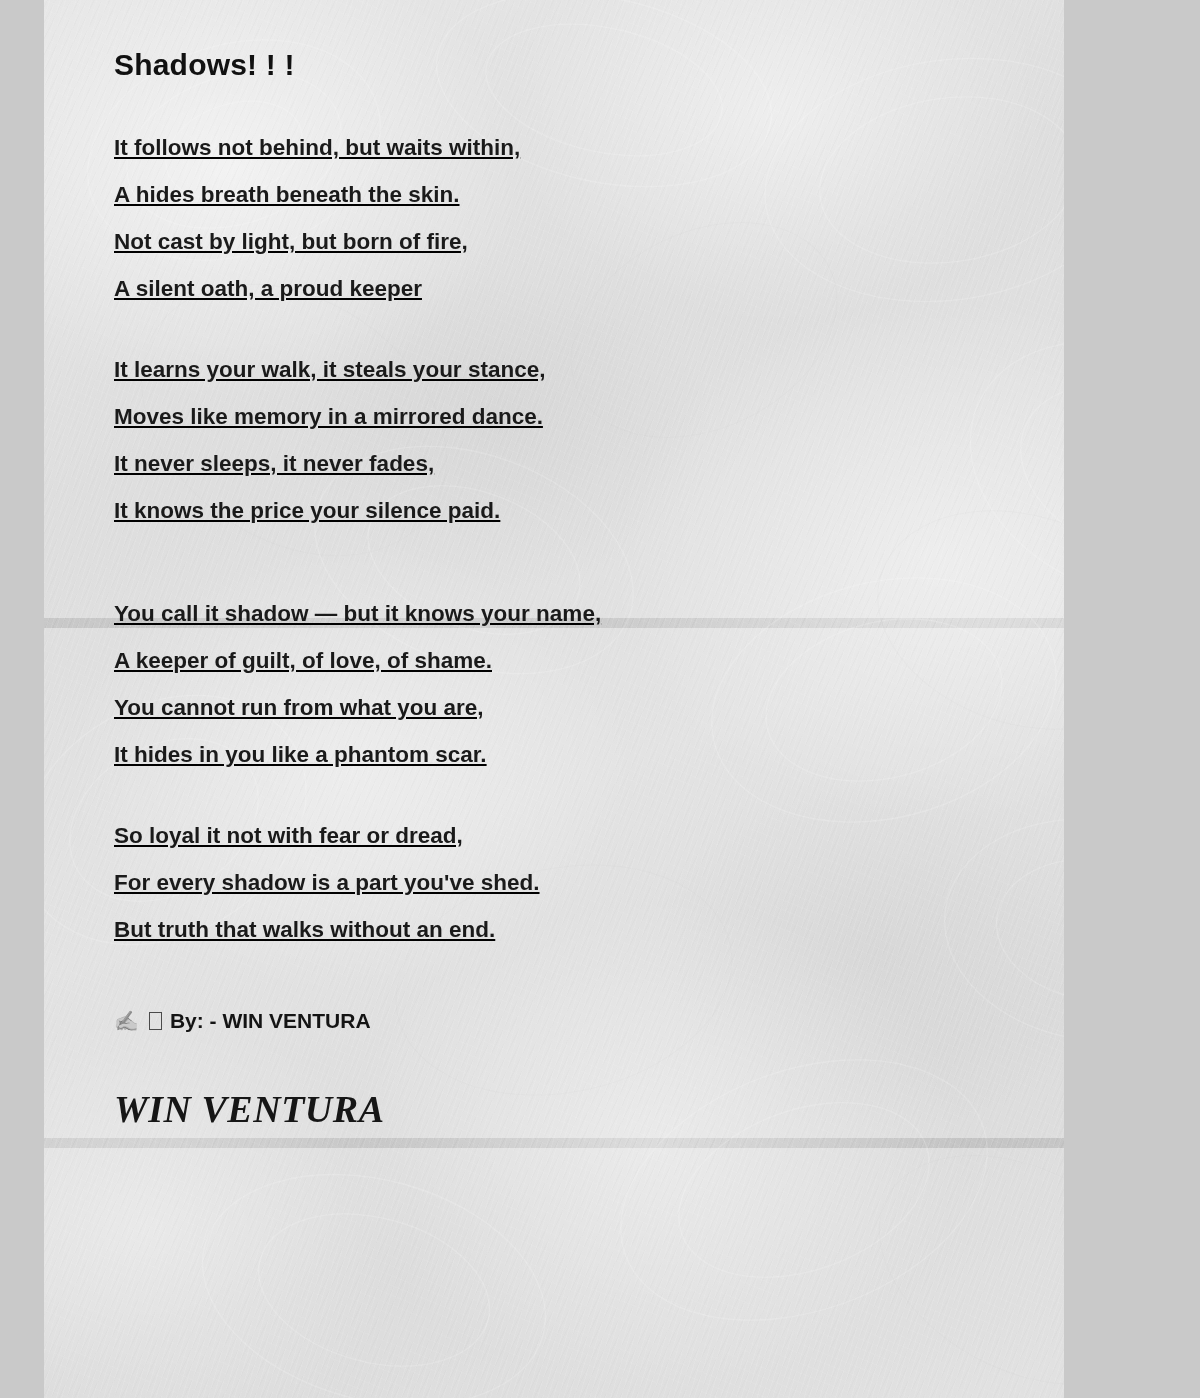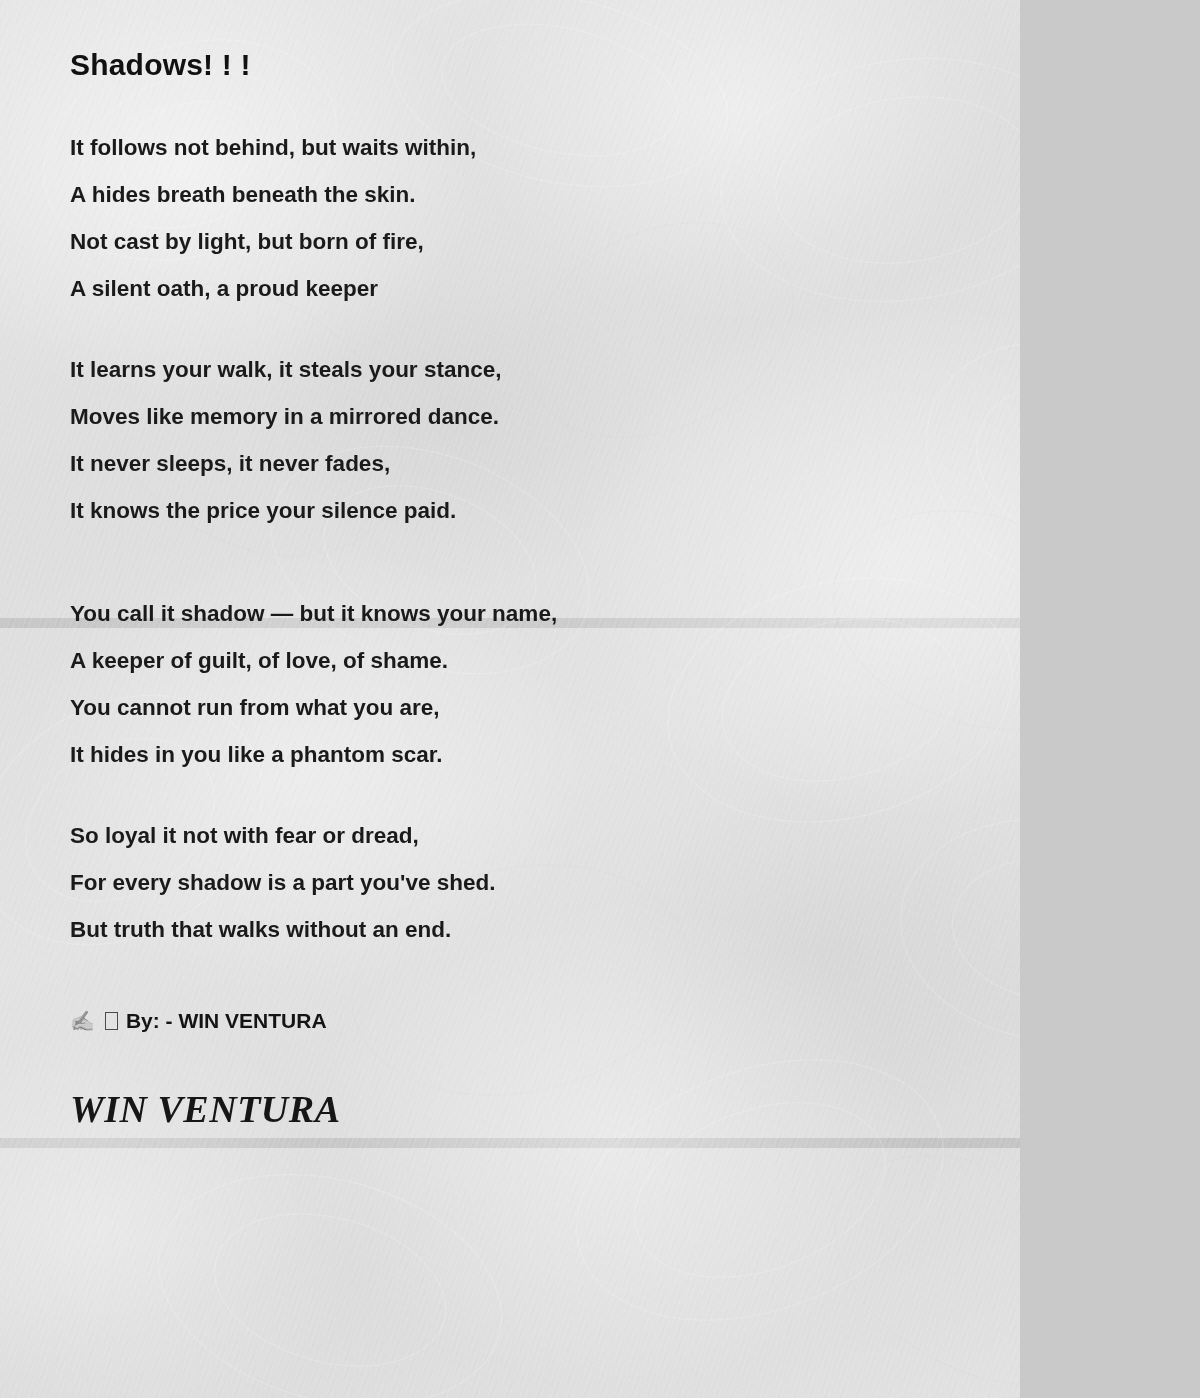--- a/index.html
+++ b/index.html
@@ -23,20 +23,21 @@
     background:
       radial-gradient(ellipse 420px 330px at 18% 12%, rgba(255,255,255,0.55), rgba(255,255,255,0) 70%),
       radial-gradient(ellipse 380px 300px at 72% 8%, rgba(255,255,255,0.45), rgba(255,255,255,0) 70%),
       radial-gradient(ellipse 460px 360px at 88% 40%, rgba(255,255,255,0.40), rgba(255,255,255,0) 72%),
       radial-gradient(ellipse 400px 320px at 30% 55%, rgba(255,255,255,0.38), rgba(255,255,255,0) 70%),
       radial-gradient(ellipse 430px 340px at 60% 82%, rgba(255,255,255,0.42), rgba(255,255,255,0) 72%),
       radial-gradient(ellipse 380px 300px at 10% 88%, rgba(255,255,255,0.35), rgba(255,255,255,0) 70%),
       radial-gradient(ellipse 300px 240px at 45% 30%, rgba(150,150,150,0.25), rgba(150,150,150,0) 70%),
       radial-gradient(ellipse 320px 260px at 82% 68%, rgba(150,150,150,0.22), rgba(150,150,150,0) 70%),
       linear-gradient(160deg, #d4d4d4 0%, #c6c6c6 30%, #cfcfcf 55%, #c2c2c2 78%, #cccccc 100%);
+    margin-left: 44px;
   }
   
   .texture-strokes {
     position: absolute;
     inset: 0;
     pointer-events: none;
     opacity: 0.5;
     background-image:
       repeating-linear-gradient(107deg, rgba(255,255,255,0.18) 0px, rgba(255,255,255,0.18) 1px, rgba(0,0,0,0) 1px, rgba(0,0,0,0) 5px),
       repeating-linear-gradient(-64deg, rgba(0,0,0,0.05) 0px, rgba(0,0,0,0.05) 1px, rgba(0,0,0,0) 1px, rgba(0,0,0,0) 7px),
@@ -70,20 +71,21 @@
   .poem-title {
     margin: 0;
     padding-top: 48px;
     font-size: 30px;
     font-weight: bold;
     color: #111;
     letter-spacing: 0.2px;
   }
   .stanza {
     margin-top: 34px;
+    text-decoration: underline;
   }
   .stanza:first-of-type {
     margin-top: 42px;
   }
   .line {
     font-size: 22.5px;
     font-weight: bold;
     color: #1a1a1a;
     line-height: 47px;
     white-space: pre;

